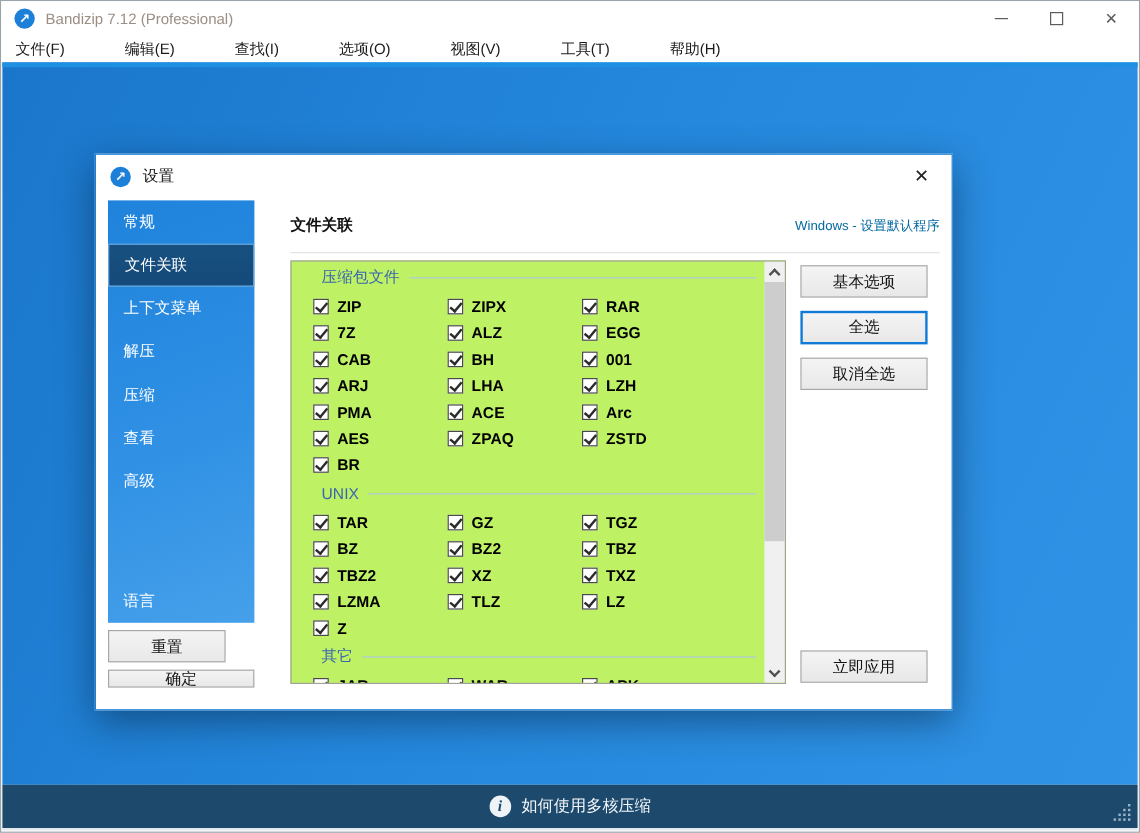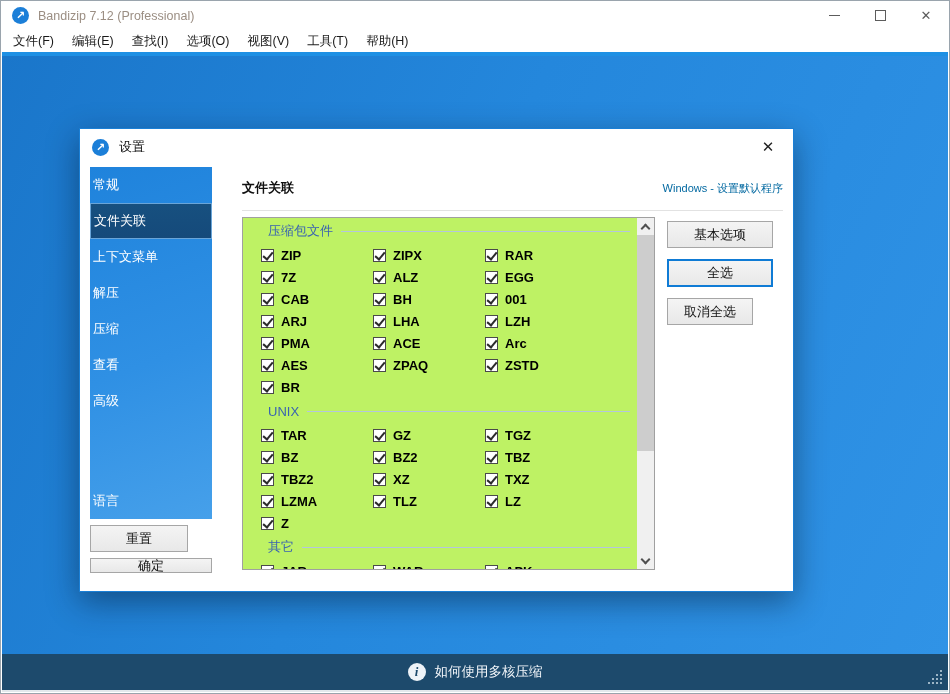--- a/index.html
+++ b/index.html
@@ -13,21 +13,21 @@
             display:flex;align-items:center;justify-content:center;
             font-size:11px;font-weight:bold;flex:0 0 auto;}
   .title-text{margin-left:9px;font-size:12.5px;color:#9b8e83;}
   .win-controls{margin-left:auto;display:flex;height:100%;}
   .win-btn{width:46px;display:flex;align-items:center;justify-content:center;color:#5c5c5c;}
   .glyph-min{width:11px;height:1px;background:#5c5c5c;}
   .glyph-max{width:9px;height:9px;border:1px solid #5c5c5c;}
   .glyph-close{font-size:13px;line-height:1;color:#5c5c5c;}
 
   
-  .menubar{height:22px;display:flex;align-items:center;padding-left:3px;font-size:12.5px;color:#1a1a1a;background:#fff;}
+  .menubar{height:22px;display:flex;align-items:center;padding-left:3px;font-size:12.5px;color:#1a1a1a;background:#fff;gap:32px;}
   .menu-item{padding:2px 9px;}
 
   
   .client{position:absolute;top:51px;bottom:39px;left:1px;right:1px;
           background:linear-gradient(115deg,#1a76ca 0%,#2487dc 45%,#3093e6 100%);}
   .client::before{content:'';position:absolute;top:0;left:0;right:0;height:4px;background:#1e90e4;}
 
   
   .statusbar{position:absolute;left:1px;right:1px;bottom:3px;height:36px;background:#1d4a6c;
              display:flex;align-items:center;justify-content:center;gap:9px;color:#f2f6fa;font-size:13.5px;}
@@ -43,31 +43,31 @@
 
   
   .dialog{position:absolute;left:78px;top:127px;width:715px;height:464px;box-sizing:border-box;
           background:#fff;border:1px solid #1a7fd6;box-shadow:0 10px 30px rgba(0,20,40,.45);}
   .dlg-titlebar{height:36px;display:flex;align-items:center;padding:0 10px 0 12px;}
   .dlg-title{margin-left:10px;font-size:13px;color:#111;}
   .dlg-close{margin-left:auto;width:30px;text-align:center;font-size:15px;color:#222;}
 
   .sidebar{position:absolute;left:10px;top:38px;width:122px;height:352px;display:flex;flex-direction:column;
            background:linear-gradient(160deg,#1f83dc 0%,#2f90e4 55%,#46a0ea 100%);}
-  .side-item{height:36px;line-height:36px;padding-left:3px;color:#fff;font-size:13px;box-sizing:border-box;}
+  .side-item{height:36px;line-height:36px;padding-left:13px;color:#fff;font-size:13px;box-sizing:border-box;}
   .side-item.selected{background:linear-gradient(180deg,#17507f,#154a7b);border:1px solid #6aa5d8;line-height:34px;}
   .side-item.bottom{margin-top:auto;}
 
   .btn{position:absolute;box-sizing:border-box;display:flex;align-items:center;justify-content:center;
        background:linear-gradient(180deg,#f4f4f4,#e8e8e8);border:1px solid #a6a6a6;font-size:13px;color:#111;}
   .btn-reset{left:10px;top:396px;width:98px;height:27px;}
   .btn-ok{left:10px;top:429px;width:122px;height:15px;}
   .btn-basic{left:587px;top:92px;width:106px;height:27px;}
   .btn-selectall{left:587px;top:130px;width:106px;height:28px;border:2px solid #0f7bd5;}
-  .btn-deselect{left:587px;top:169px;width:86px;height:27px;}
+  .btn-deselect{left:587px;top:169px;width:106px;height:27px;}
   .btn-apply{left:587px;top:413px;width:106px;height:27px;}
 
   .content-header{position:absolute;left:162px;top:44px;width:541px;height:30px;
                   display:flex;align-items:center;justify-content:space-between;}
   .heading{font-size:13px;font-weight:bold;color:#111;}
   .link{font-size:11px;color:#0369a1;}
   .divider{position:absolute;left:162px;top:81px;width:541px;height:1px;background:#e2e2e2;}
 
   .scrollbox{position:absolute;left:162px;top:88px;width:413px;height:353px;box-sizing:border-box;
              border:1px solid #a0a0a0;background:#bef264;overflow:hidden;}
@@ -342,14 +342,15 @@
       <div class="vscroll">
         <div class="sb-arrow up"></div>
         <div class="sb-thumb"></div>
         <div class="sb-arrow down"></div>
       </div>
     </div>
 
     <div class="btn btn-basic">基本选项</div>
     <div class="btn btn-selectall">全选</div>
     <div class="btn btn-deselect">取消全选</div>
+    <div class="btn btn-apply">立即应用</div>
   </div>
 </div>
 
 </body></html>

